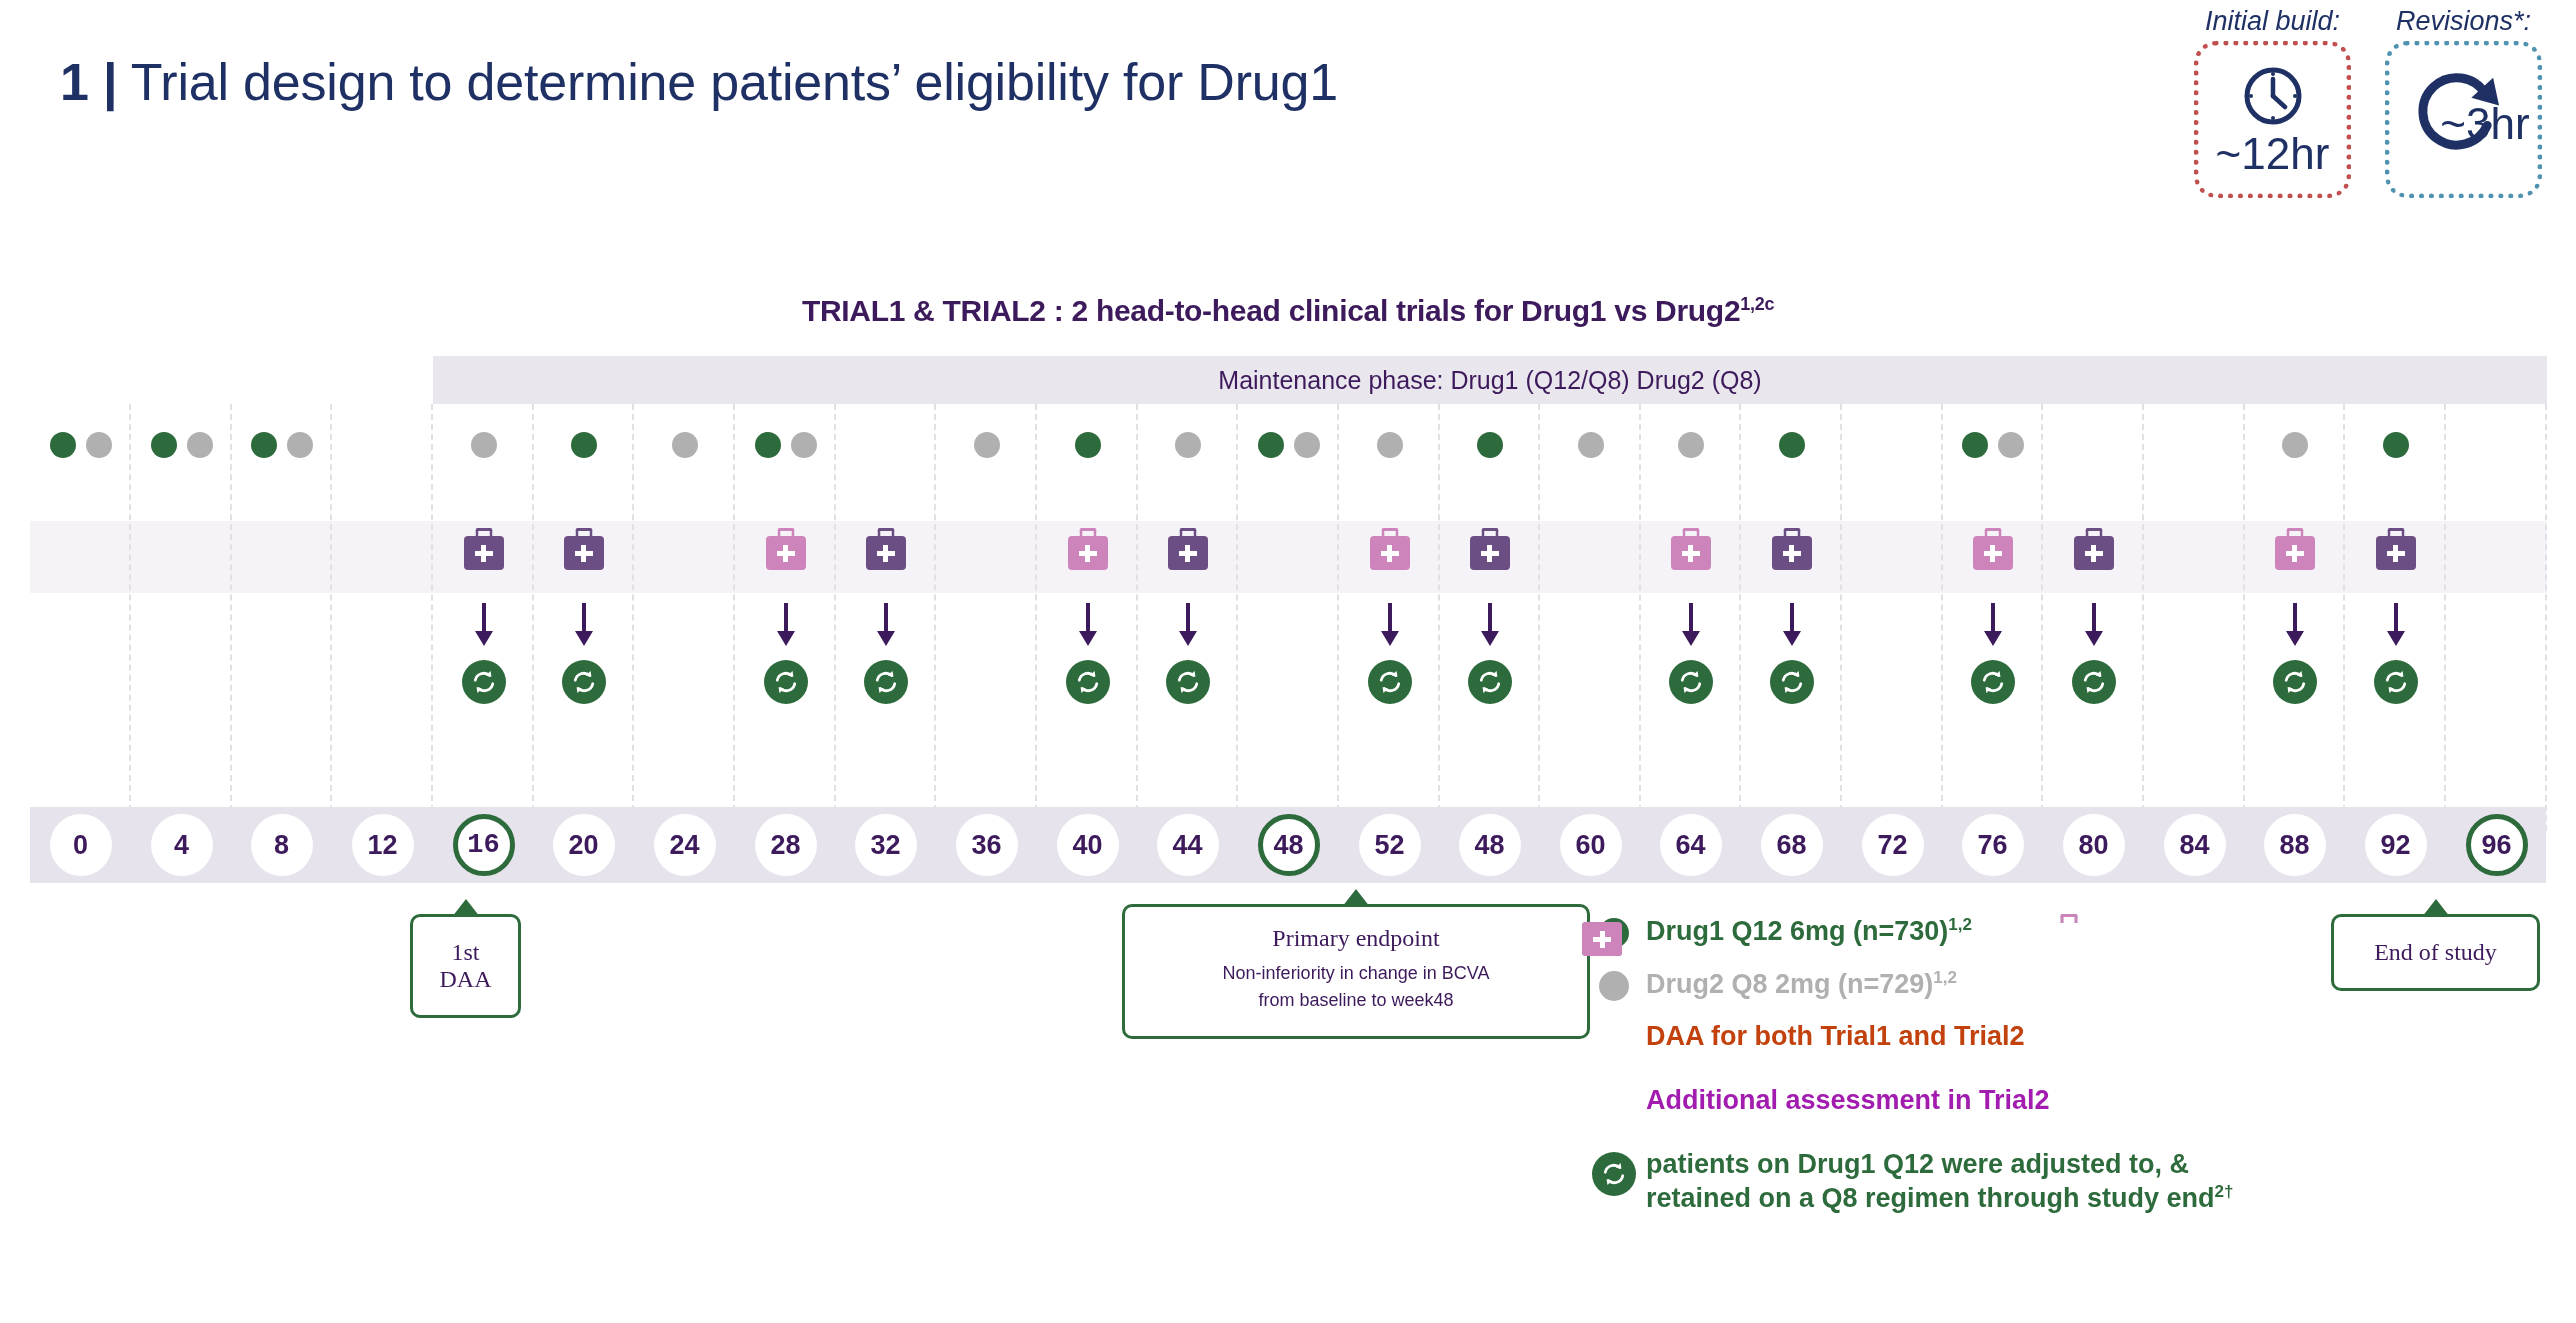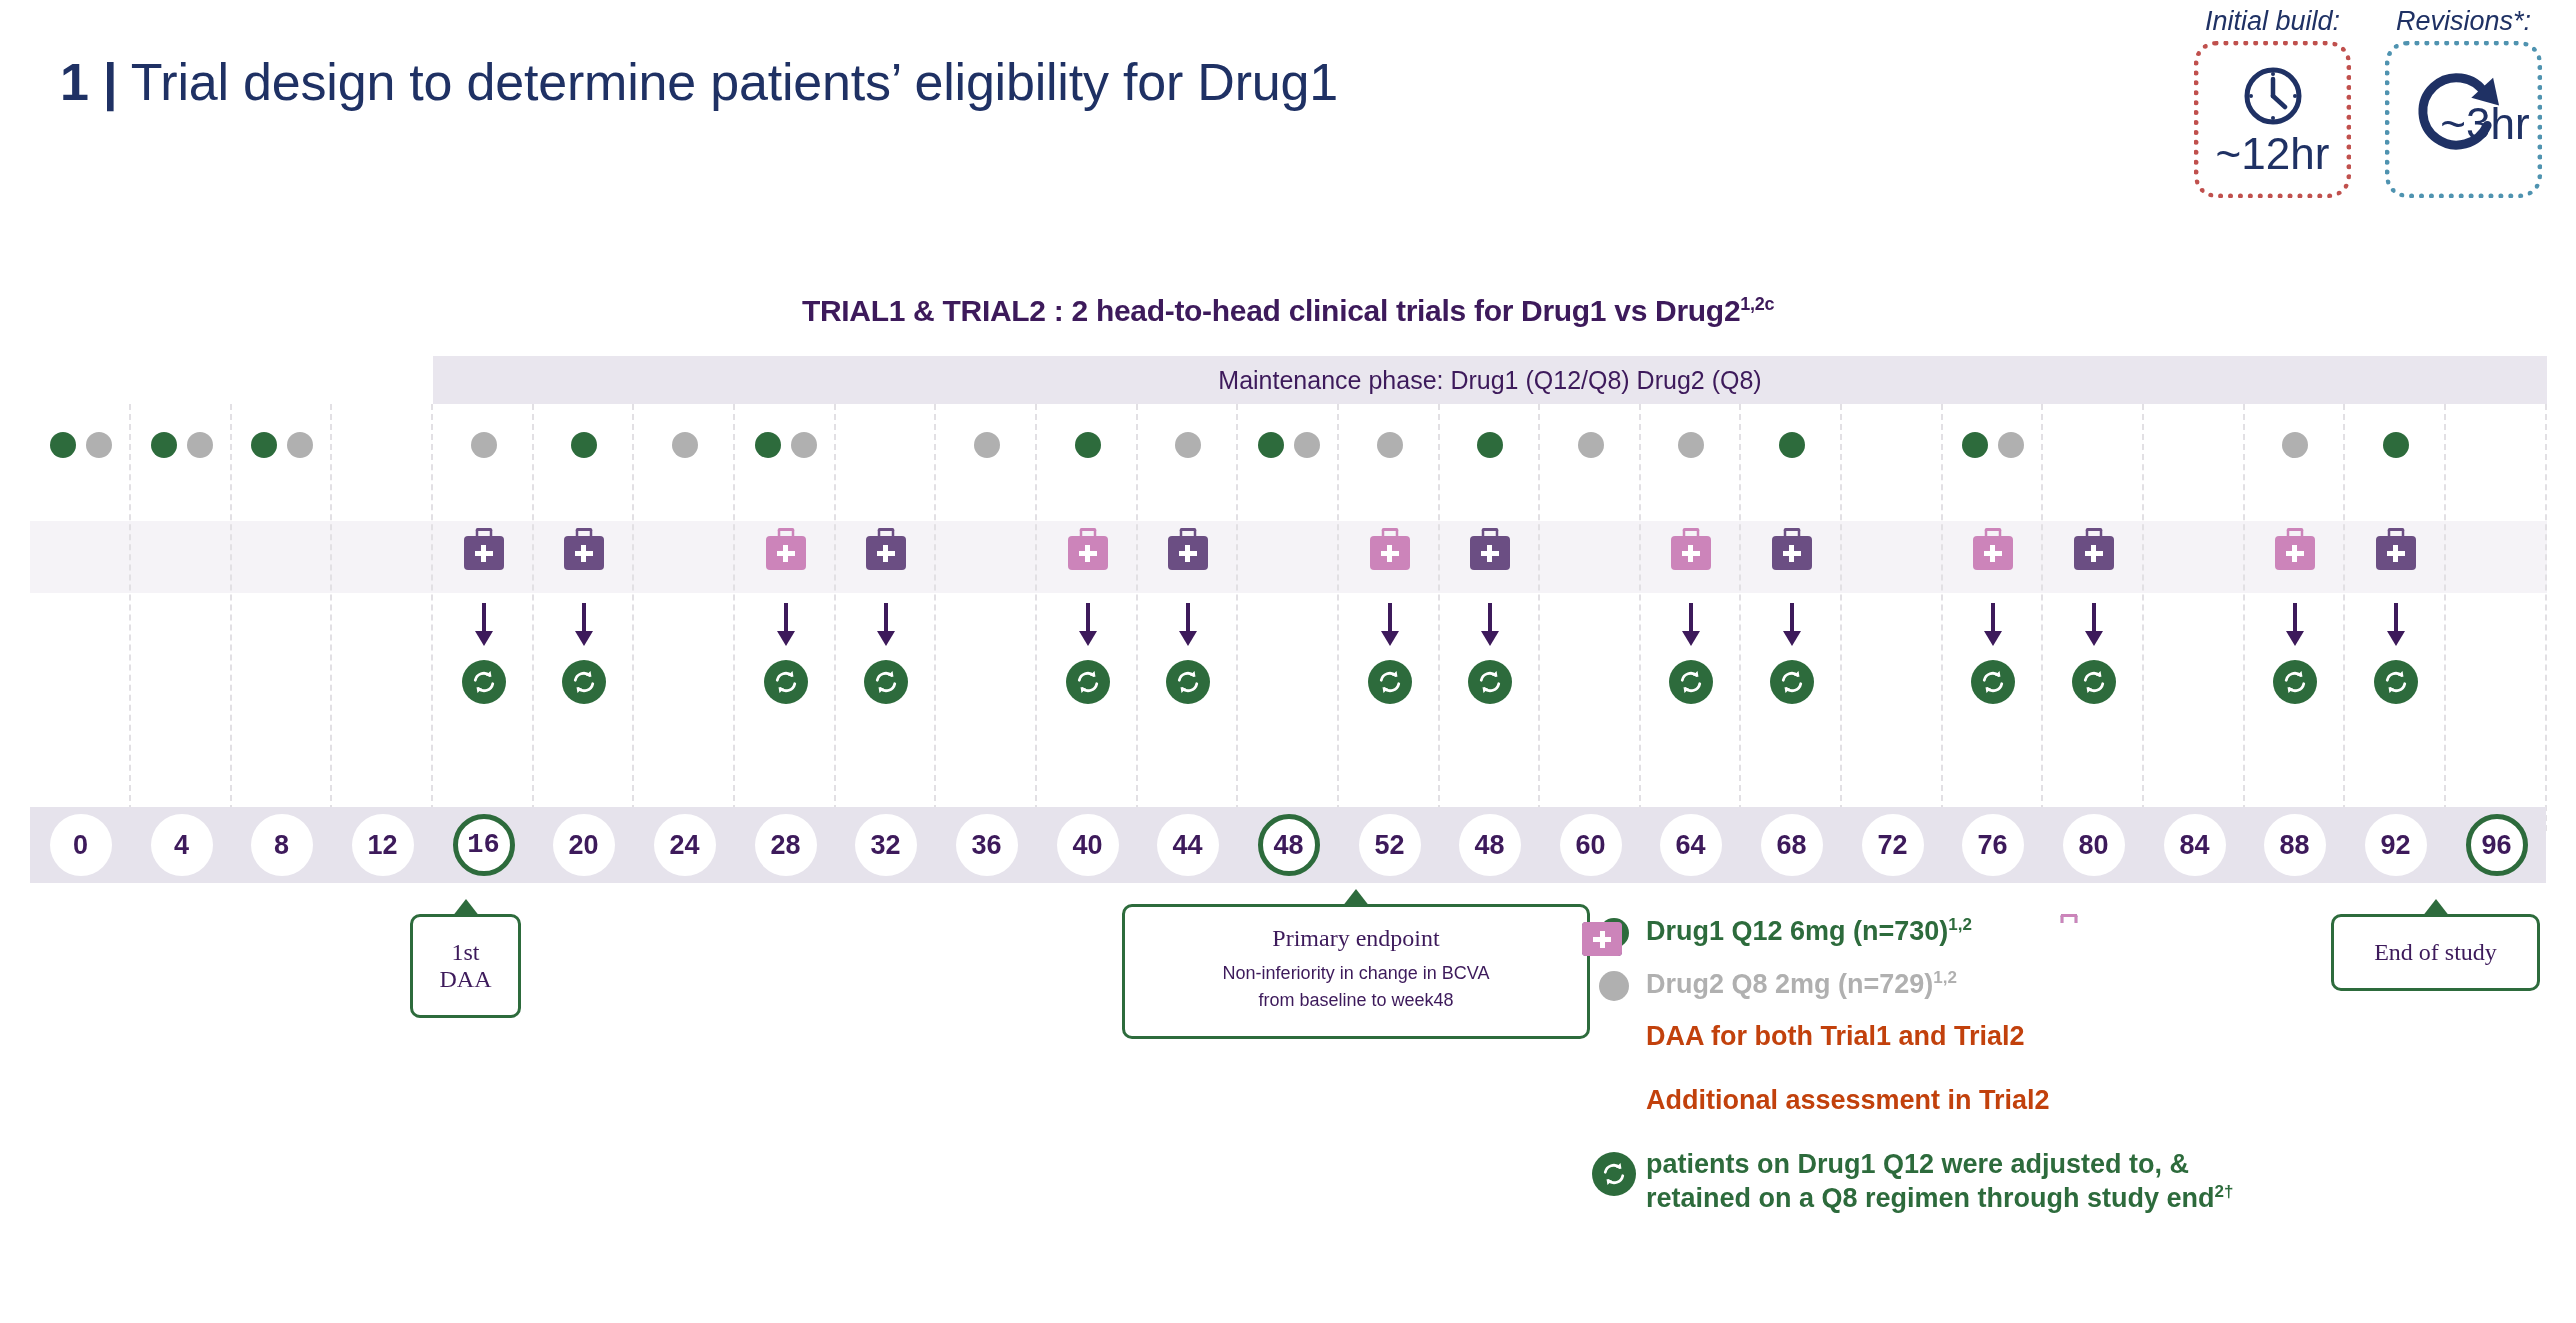--- a/index.html
+++ b/index.html
@@ -180,21 +180,21 @@
   .leg-mark {
     width: 64px; flex: 0 0 64px; display: flex;
     justify-content: center; padding-top: 4px;
   }
   .leg-mark .dot { width: 30px; height: 30px; }
   .leg-text { font-size: 27px; font-weight: bold; line-height: 1.25; }
   .leg-text sup { font-size: 17px; }
   .leg-text.green { color: #2d6b3c; }
   .leg-text.grey  { color: #b0b0b0; }
   .leg-text.purple{ color: #c2410c; }
-  .leg-text.pink  { color: #c2410c; }
+  .leg-text.pink  { color: #a21caf; }
   .leg-row.tall { margin-bottom: 10px; }
   .leg-mark .kit { position: static; transform: none; }
   .leg-mark .refresh { position: static; transform: none; }
 </style>
 </head>
 <body>
 
 <div id="page">
 
   <div id="slide-title">

